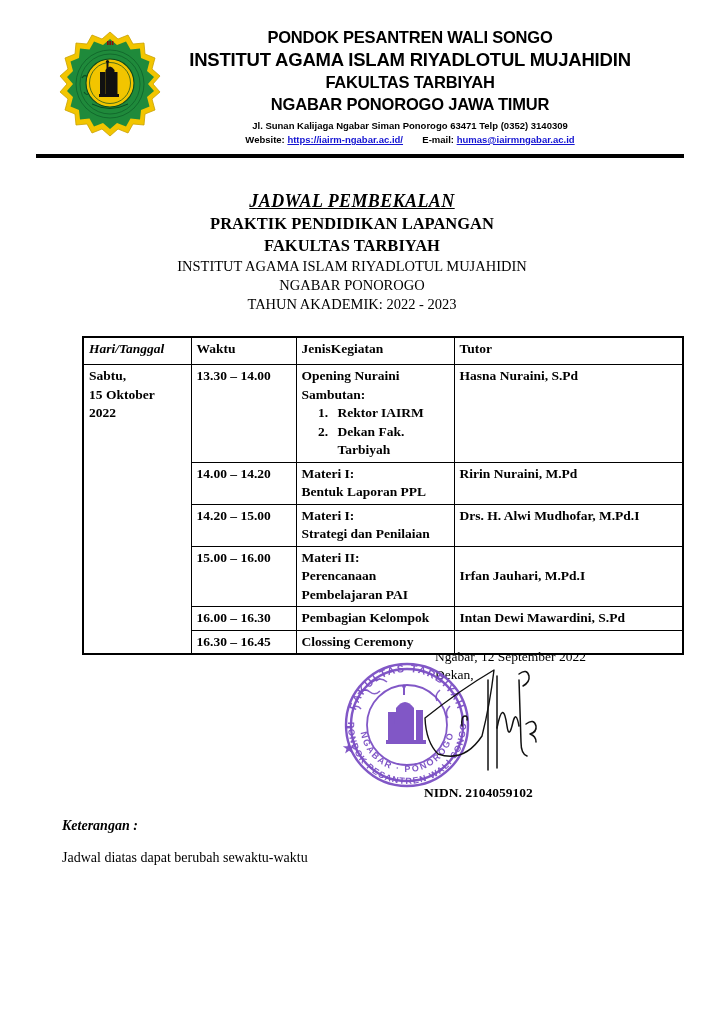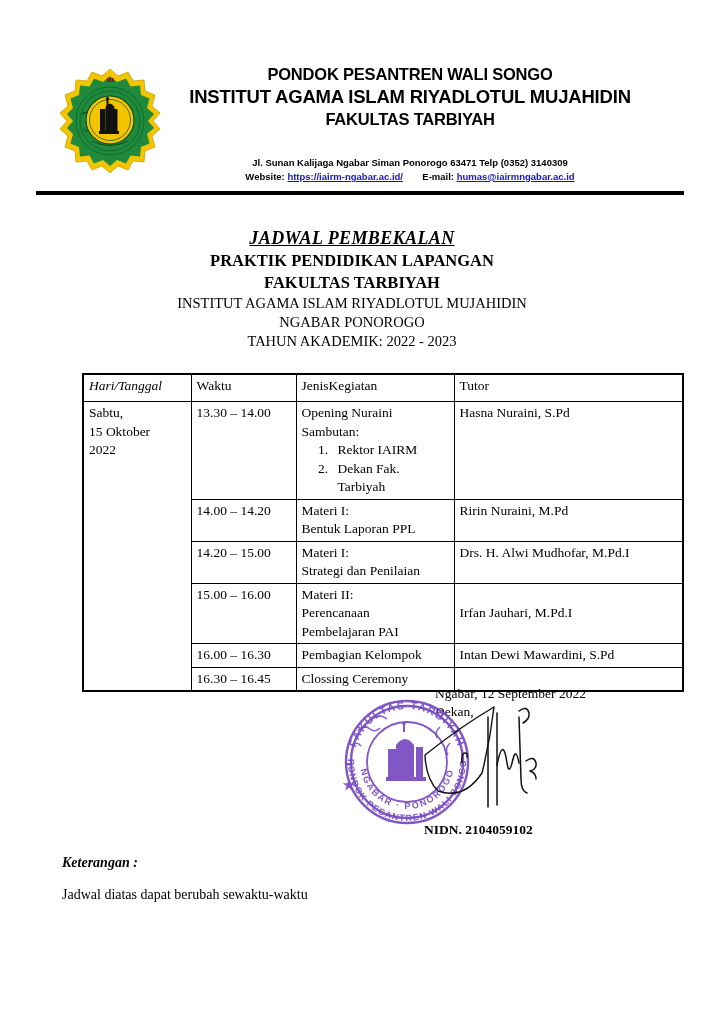--- a/index.html
+++ b/index.html
@@ -13,21 +13,20 @@
     position: relative;
     font-family: "Liberation Serif", "DejaVu Serif", serif;
     color: #000000;
     overflow: hidden;
   }
   .page {
     position: absolute;
     inset: 0;
     width: 720px;
     height: 897px;
-    margin-top: 37px;
   }
 
   
   .letterhead {
     position: absolute;
     left: 0; top: 0;
     width: 720px;
     height: 168px;
   }
   .logo-wrap {
@@ -118,21 +117,21 @@
     border-collapse: collapse;
     width: 600px;
     table-layout: fixed;
   }
   table.schedule td, table.schedule th {
     border: 1px solid #000;
     padding: 2px 5px;
     vertical-align: top;
     font-size: 13.5px;
     line-height: 18.5px;
-    font-weight: normal;
+    font-weight: bold;
     text-align: left;
   }
   table.schedule {
     border: 2px solid #000;
   }
   col.c-hari  { width: 108px; }
   col.c-waktu { width: 105px; }
   col.c-jenis { width: 158px; }
   col.c-tutor { width: 229px; }
 
@@ -287,20 +286,21 @@
             <rect x="53.8" y="11" width="1.6" height="4"></rect>
           </g>
         </g>
       </svg>
     </div>
 
     <div class="lh-text">
       <div class="lh-l1">PONDOK PESANTREN WALI SONGO</div>
       <div class="lh-l2">INSTITUT AGAMA ISLAM RIYADLOTUL MUJAHIDIN</div>
       <div class="lh-l3">FAKULTAS TARBIYAH</div>
+      <div class="lh-l4">NGABAR PONOROGO JAWA TIMUR</div>
     </div>
 
     <div class="lh-addr">
       <div>Jl. Sunan Kalijaga Ngabar Siman Ponorogo 63471 Telp (0352) 3140309</div>
       <div class="lh-web">
         <span>Website:</span>
         <span class="lnk">https://iairm-ngabar.ac.id/</span>
         <span class="spacer-gap"></span>
         <span>E-mail:</span>
         <span class="lnk">humas@iairmngabar.ac.id</span>

